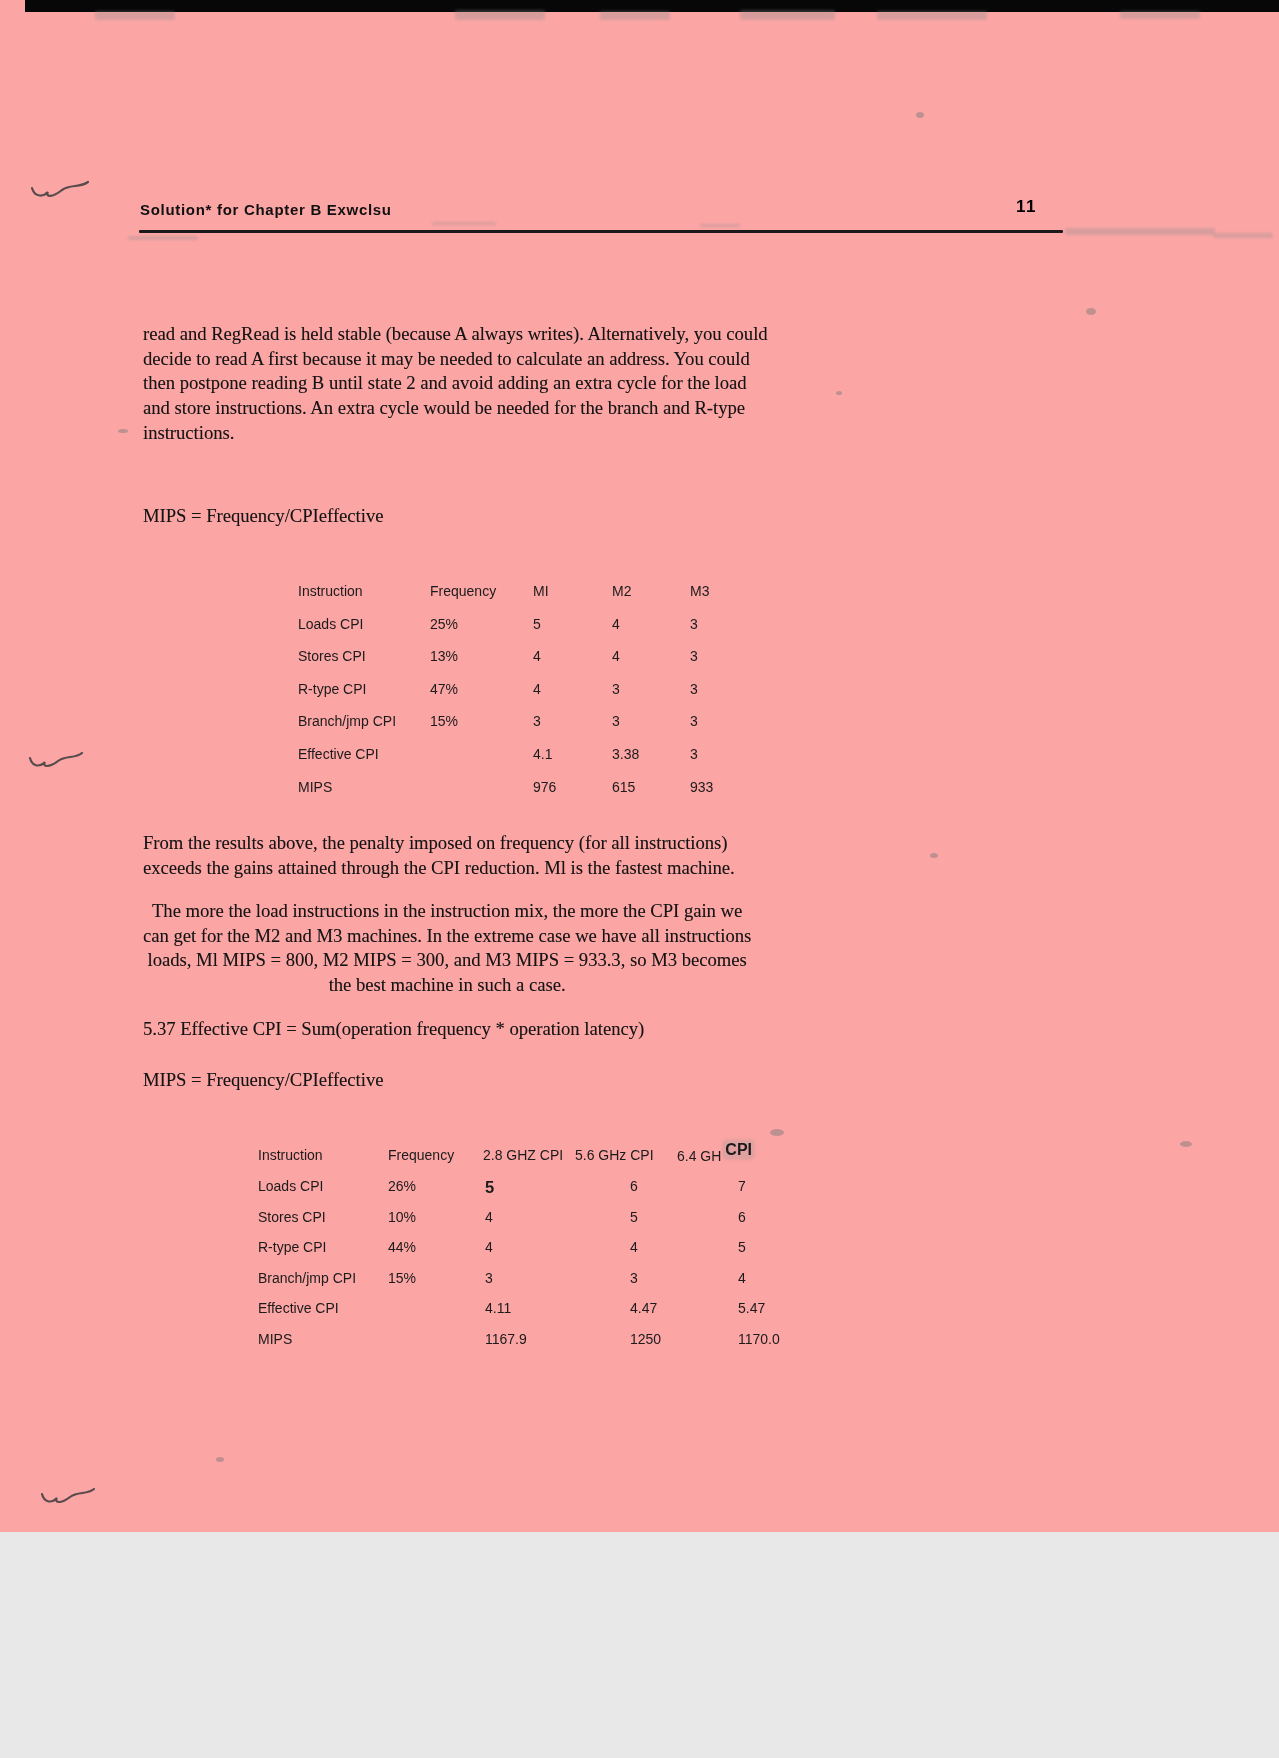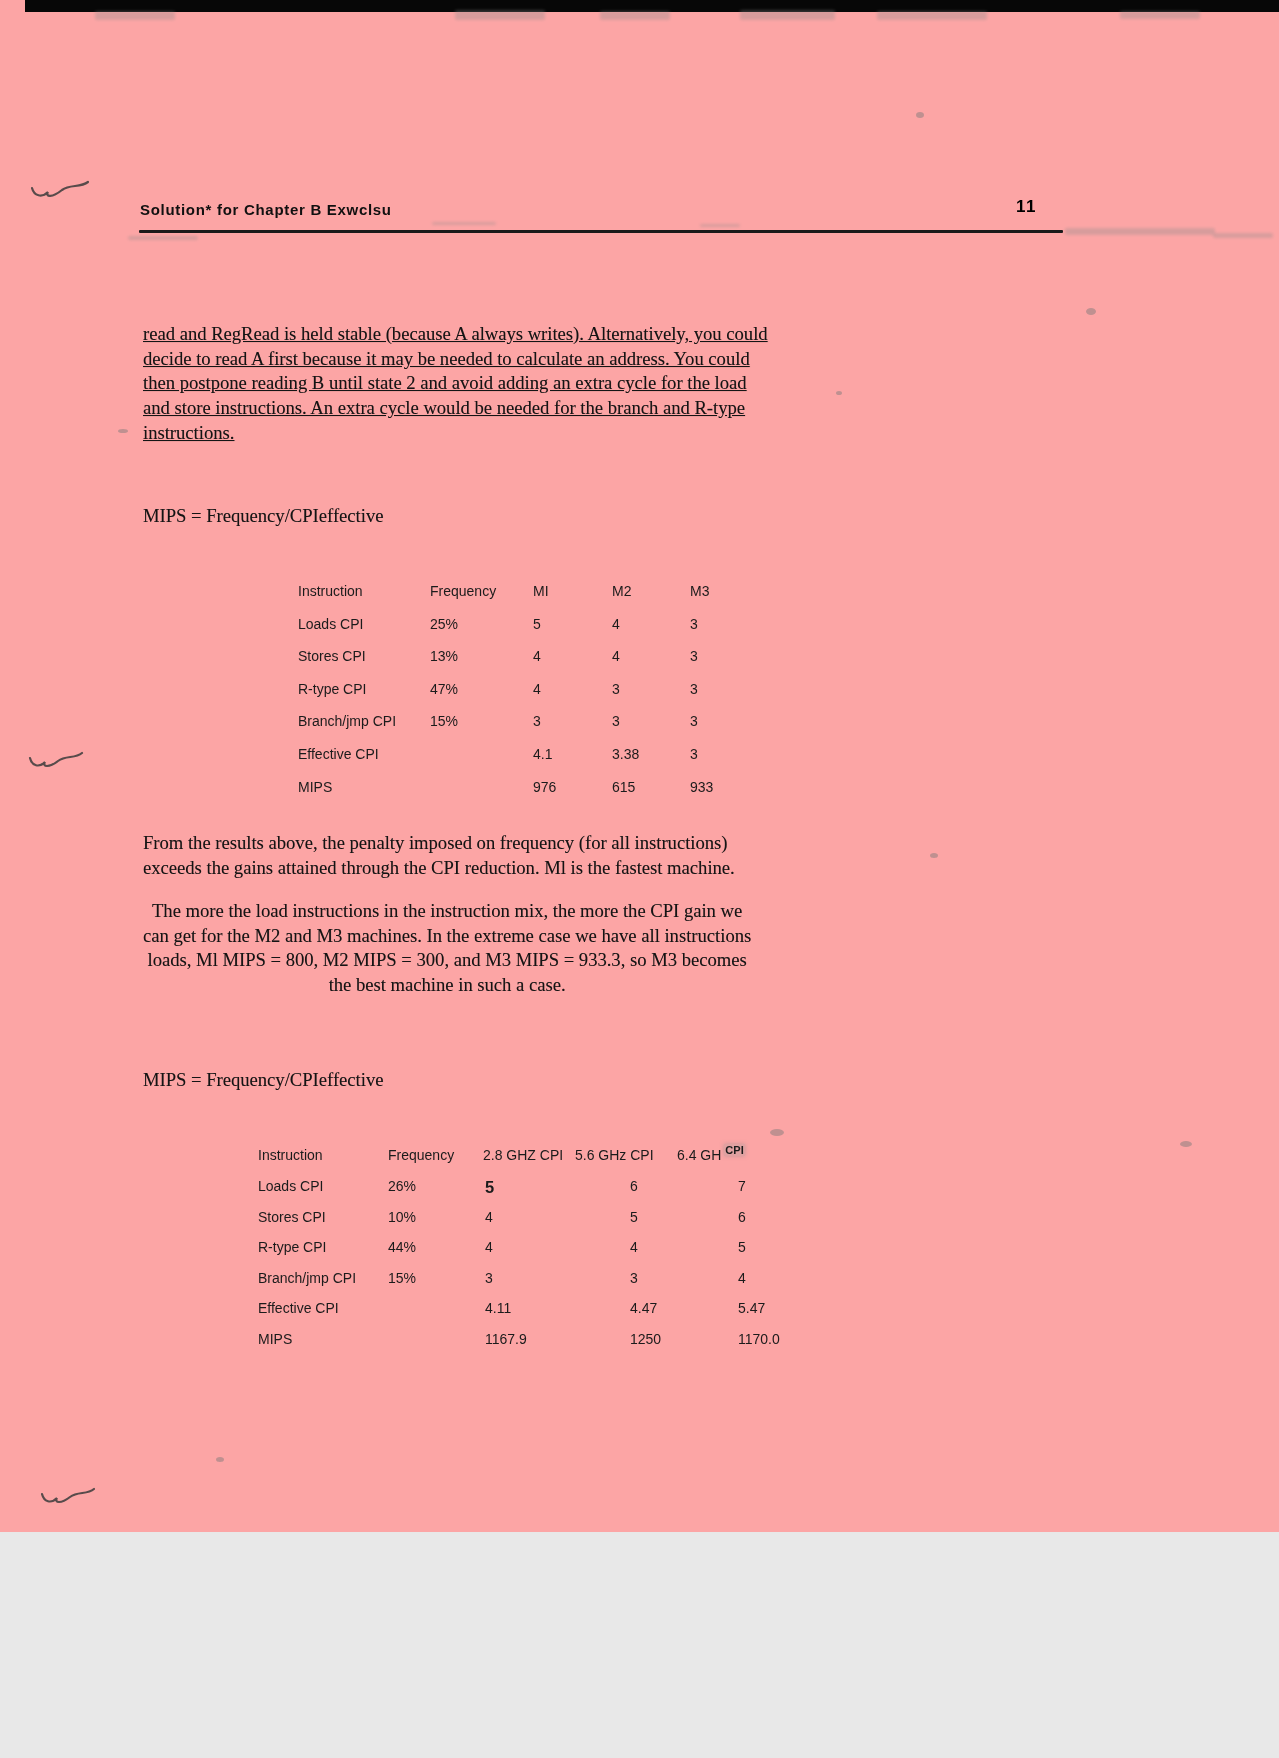--- a/index.html
+++ b/index.html
@@ -26,42 +26,42 @@
     font-size:17px; letter-spacing:1.5px; color:#000;
   }
   .hdr-rule { position:absolute; left:139px; top:230px; width:924px; height:3px; background:#1a1a1a; border-radius:1px; }
 
   
   .para {
     position:absolute; white-space:pre-line;
     font-size:18.6px; line-height:24.7px; color:#141414;
     text-shadow:.2px .2px 0 rgba(0,0,0,.3);
   }
-  .p1    { left:143px; top:322px;text-decoration:underline; }
+  .p1    { left:143px; top:322px; }
   .h636  { left:143px; top:463px; }
   .mips1 { left:143px; top:504px; }
   .pres  { left:143px; top:831px; }
   .pmore { left:143px; top:899px;text-align:center; }
   .h537  { left:143px; top:1017px; }
   .mips2 { left:143px; top:1068px; }
 
   
   .t1, .t2, .t2head { font-family:"Liberation Sans", sans-serif; font-size:14px; color:#1b1b1b; }
   .t1 { position:absolute; left:298px; top:583px; }
   .t1 .trow { display:grid; grid-template-columns:132px 103px 79px 78px 70px; height:32.6px; align-items:start; }
   .t2head {
     position:absolute; left:258px; top:1147px; display:grid;
     grid-template-columns:130px 95px 92px 102px 130px; white-space:nowrap;
   }
   .t2 { position:absolute; left:258px; top:1178px; }
   .t2 .trow { display:grid; grid-template-columns:130px 97px 145px 108px 90px; height:30.6px; align-items:start; }
   .cell { white-space:nowrap; }
   .big5 { font-weight:bold; font-size:16.5px; }
   .stamp {
-    font-weight:bold; font-size:11px; position:relative; top:-6px; margin-left:3px;
+    font-weight:bold; font-size:16px; position:relative; top:-6px; margin-left:3px;
     padding:0 1px; background:rgba(150,150,150,.28); box-shadow:0 0 4px rgba(140,140,140,.5);
   }
 </style>
 </head>
 <body>
 
 <div class="page">
 
   <div class="top-bar"></div>
   <div class="smudge" style="left:95px;top:11px;width:80px;height:9px"></div>
@@ -148,20 +148,21 @@
       <span class="cell">933</span>
     </div>
   </div>
 
   <div class="para pres">From the results above, the penalty imposed on frequency (for all instructions)
 exceeds the gains attained through the CPI reduction. Ml is the fastest machine.</div>
   <div class="para pmore">The more the load instructions in the instruction mix, the more the CPI gain we
 can get for the M2 and M3 machines. In the extreme case we have all instructions
 loads, Ml MIPS = 800, M2 MIPS = 300, and M3 MIPS = 933.3, so M3 becomes
 the best machine in such a case.</div>
+  <div class="para h537">5.37  Effective CPI = Sum(operation frequency * operation latency)</div>
   <div class="para mips2">MIPS = Frequency/CPIeffective</div>
 
   <div class="t2head">
     <span class="cell">Instruction</span>
     <span class="cell">Frequency</span>
     <span class="cell">2.8 GHZ CPI</span>
     <span class="cell">5.6 GHz CPI</span>
     <span class="cell"><span>6.4 GH</span><span class="stamp">CPI</span></span>
   </div>
 

